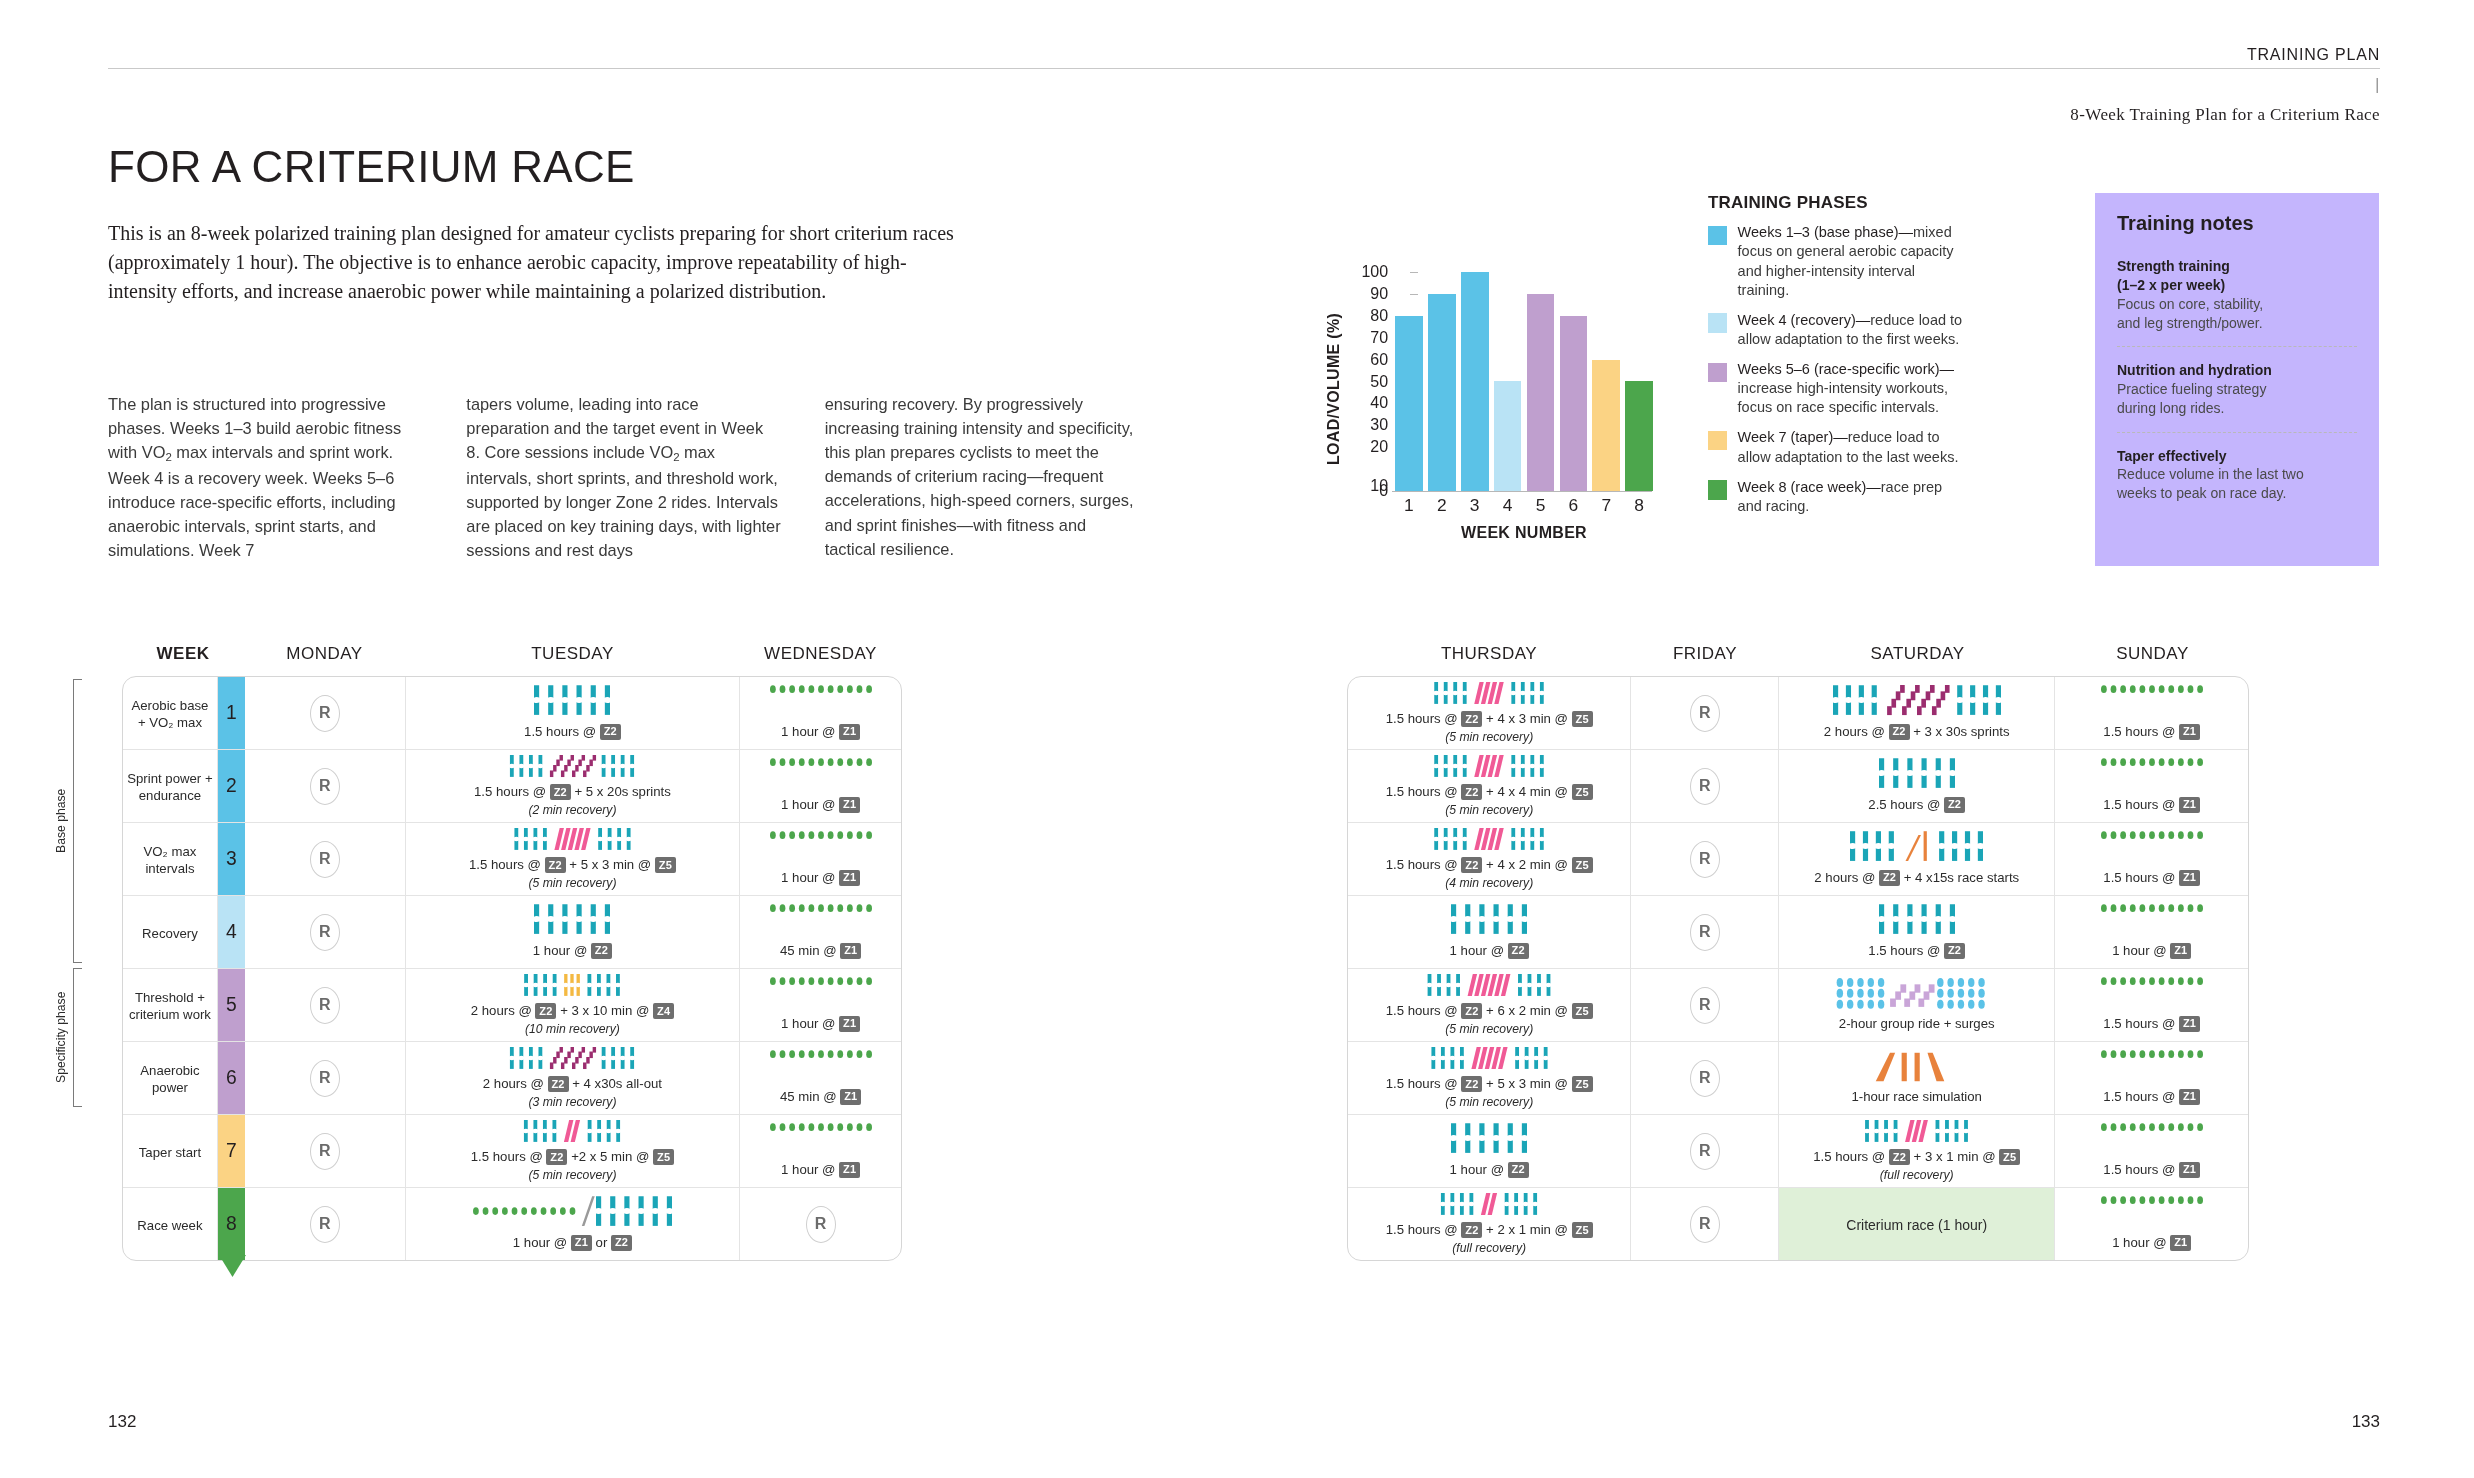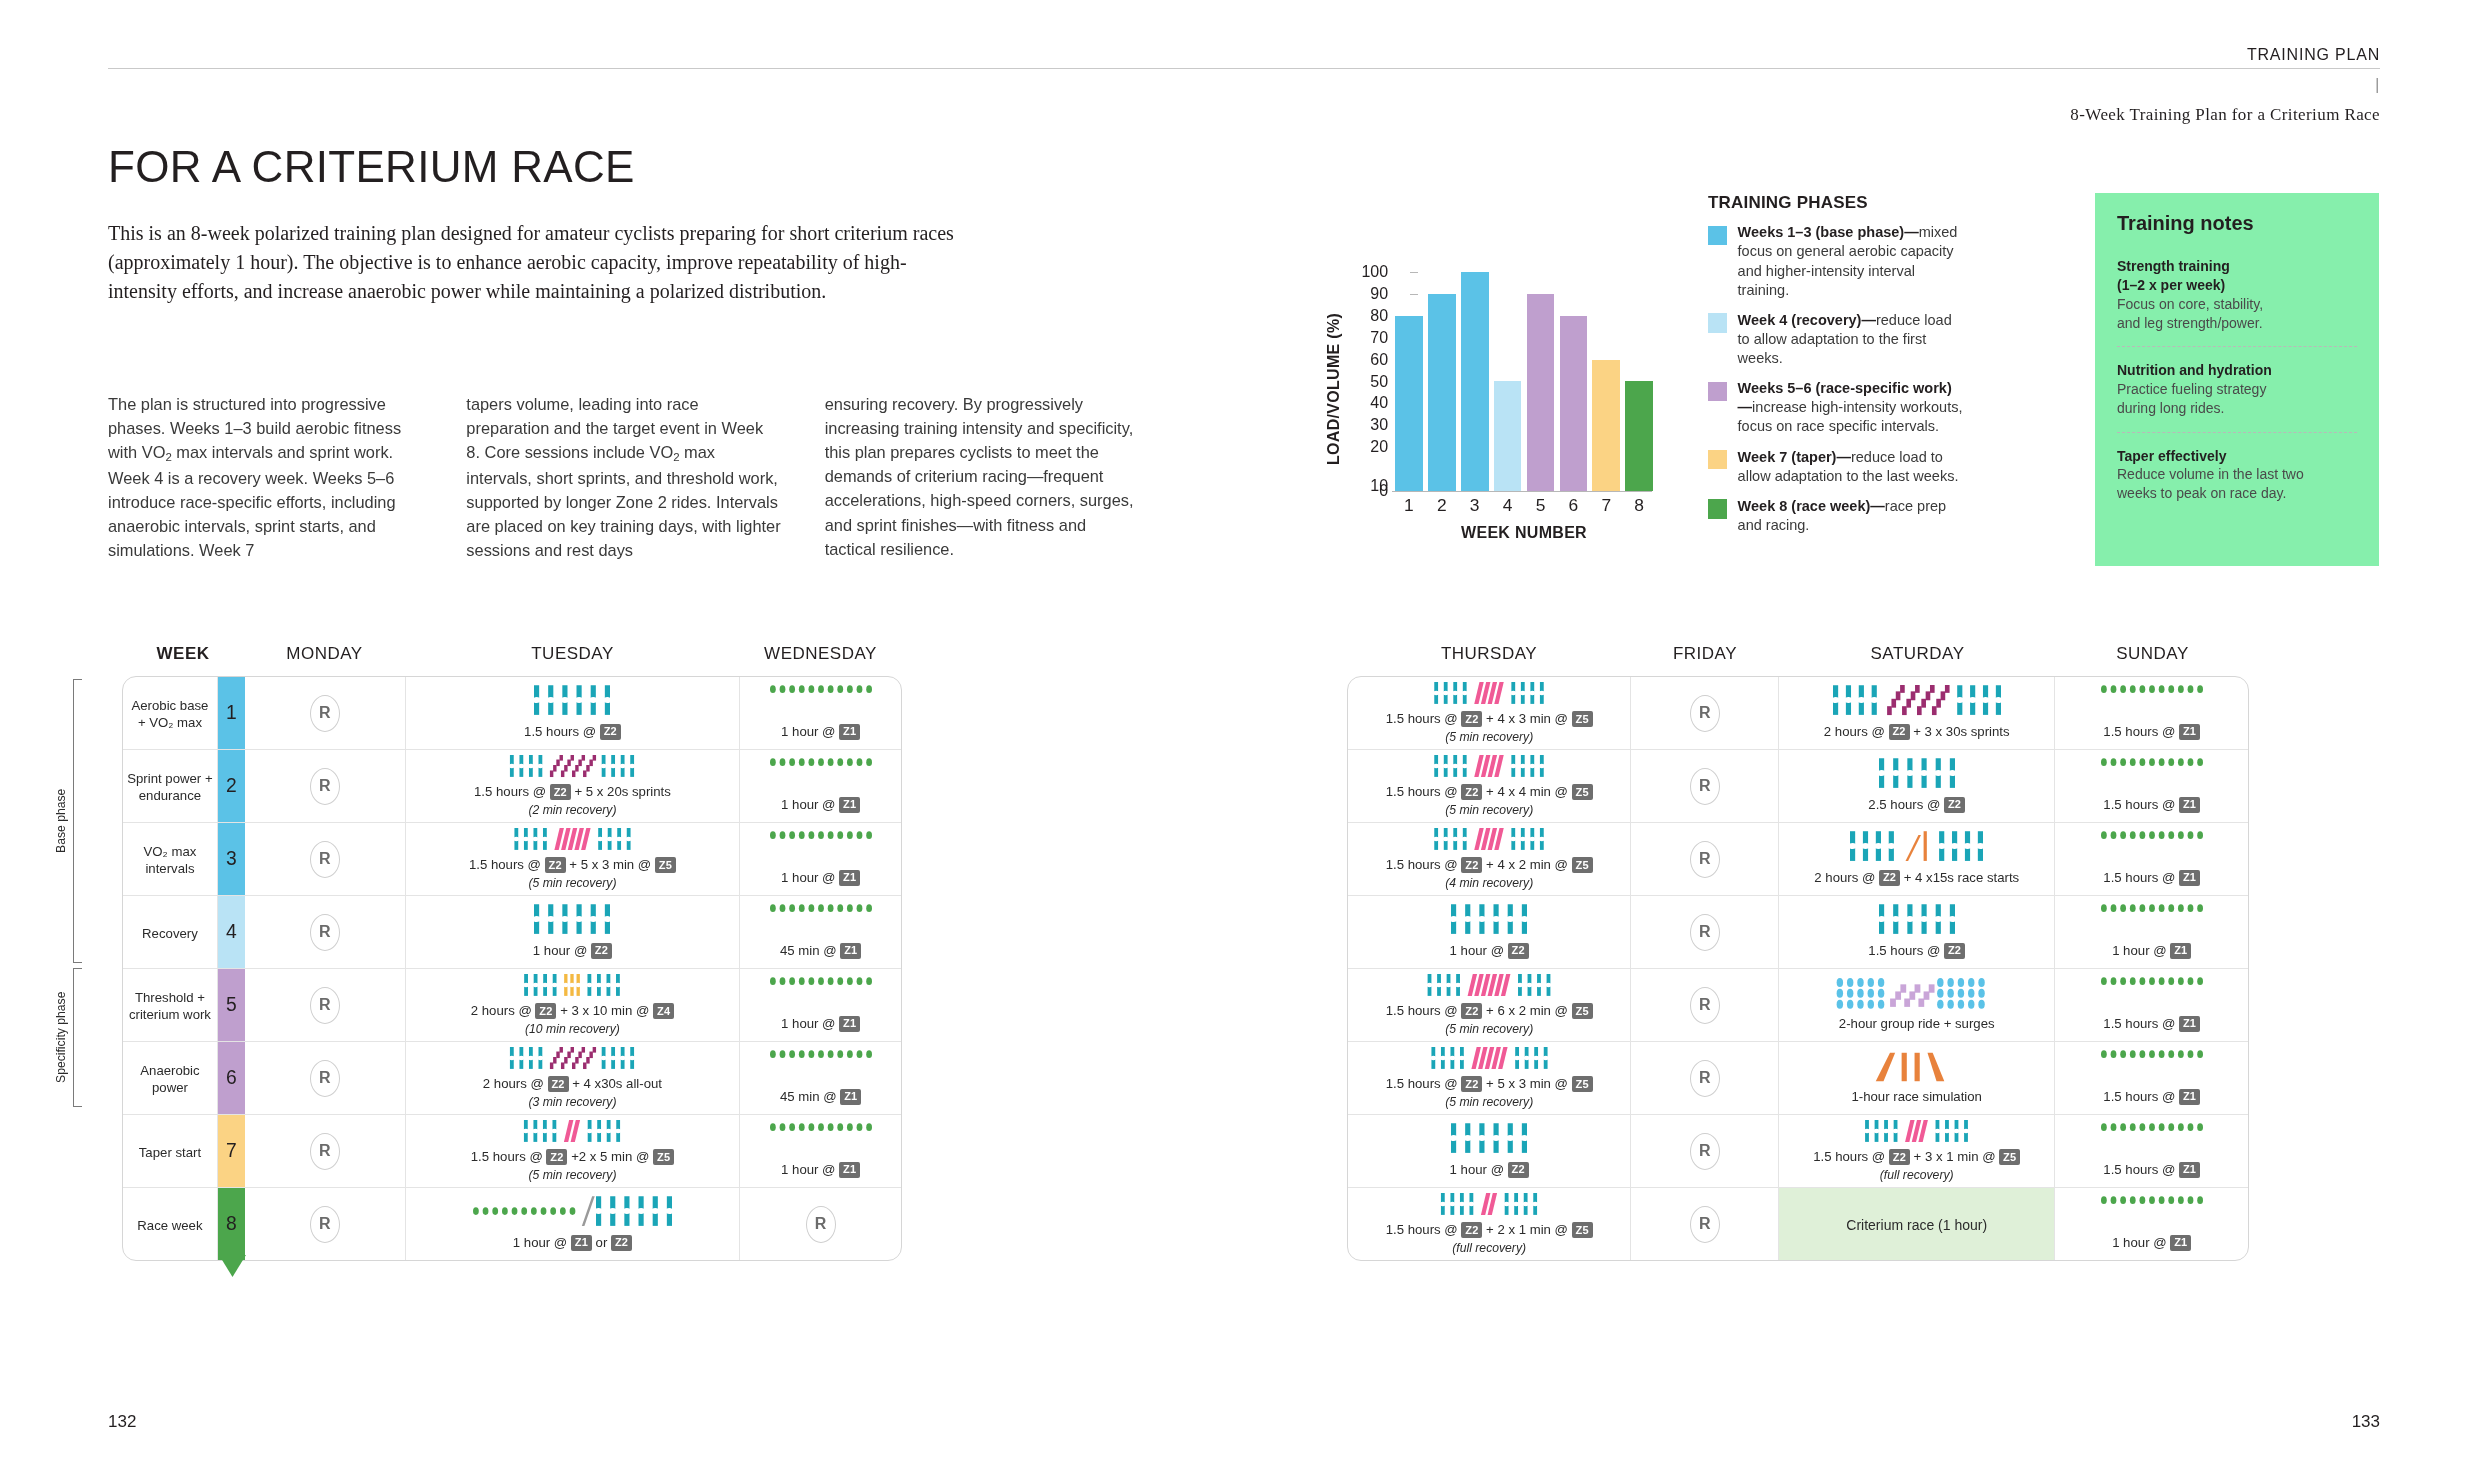--- a/index.html
+++ b/index.html
@@ -77,26 +77,26 @@
     position: absolute; left: 67px; top: 266px; width: 258px; text-align: center;
     font-size: 16px; font-weight: 700; letter-spacing: 0.3px;
   }
 
   
   .legend { position: absolute; left: 1708px; top: 193px; width: 258px; }
   .legend-title { font-size: 17px; font-weight: 700; letter-spacing: 0.2px; margin-bottom: 10.3px; }
   .legend-item { display: flex; gap: 10.3px; margin-bottom: 11px; }
   .swatch { width: 19.3px; height: 19.3px; flex: 0 0 19.3px; margin-top: 2.6px; }
   .legend-text { font-size: 14.5px; line-height: 1.32; color: #3a3a3a; }
-  .legend-text b { font-weight: 700; color: #231f20; }
+  .legend-text b { font-weight: 400; color: #231f20; }
 
   
   .notes {
     position: absolute; left: 2095px; top: 193px; width: 284px; height: 373px;
-    background: #86efac; padding: 19.3px 22px;
+    background: #c4b5fd; padding: 19.3px 22px;
   }
   .notes h3 { font-size: 20px; font-weight: 700; margin-bottom: 22px; }
   .note { font-size: 14px; line-height: 1.34; }
   .note b { font-weight: 700; color: #231f20; display: block; }
   .note span { color: #4a4a4a; display: block; }
   .note-div { border-top: 1.3px dashed #b9b9b9; margin: 14px 0 14px; }
 
   
   .tbl { position: absolute; top: 644px; }
   .tbl-left  { left: 122px;  width: 1041px; }

